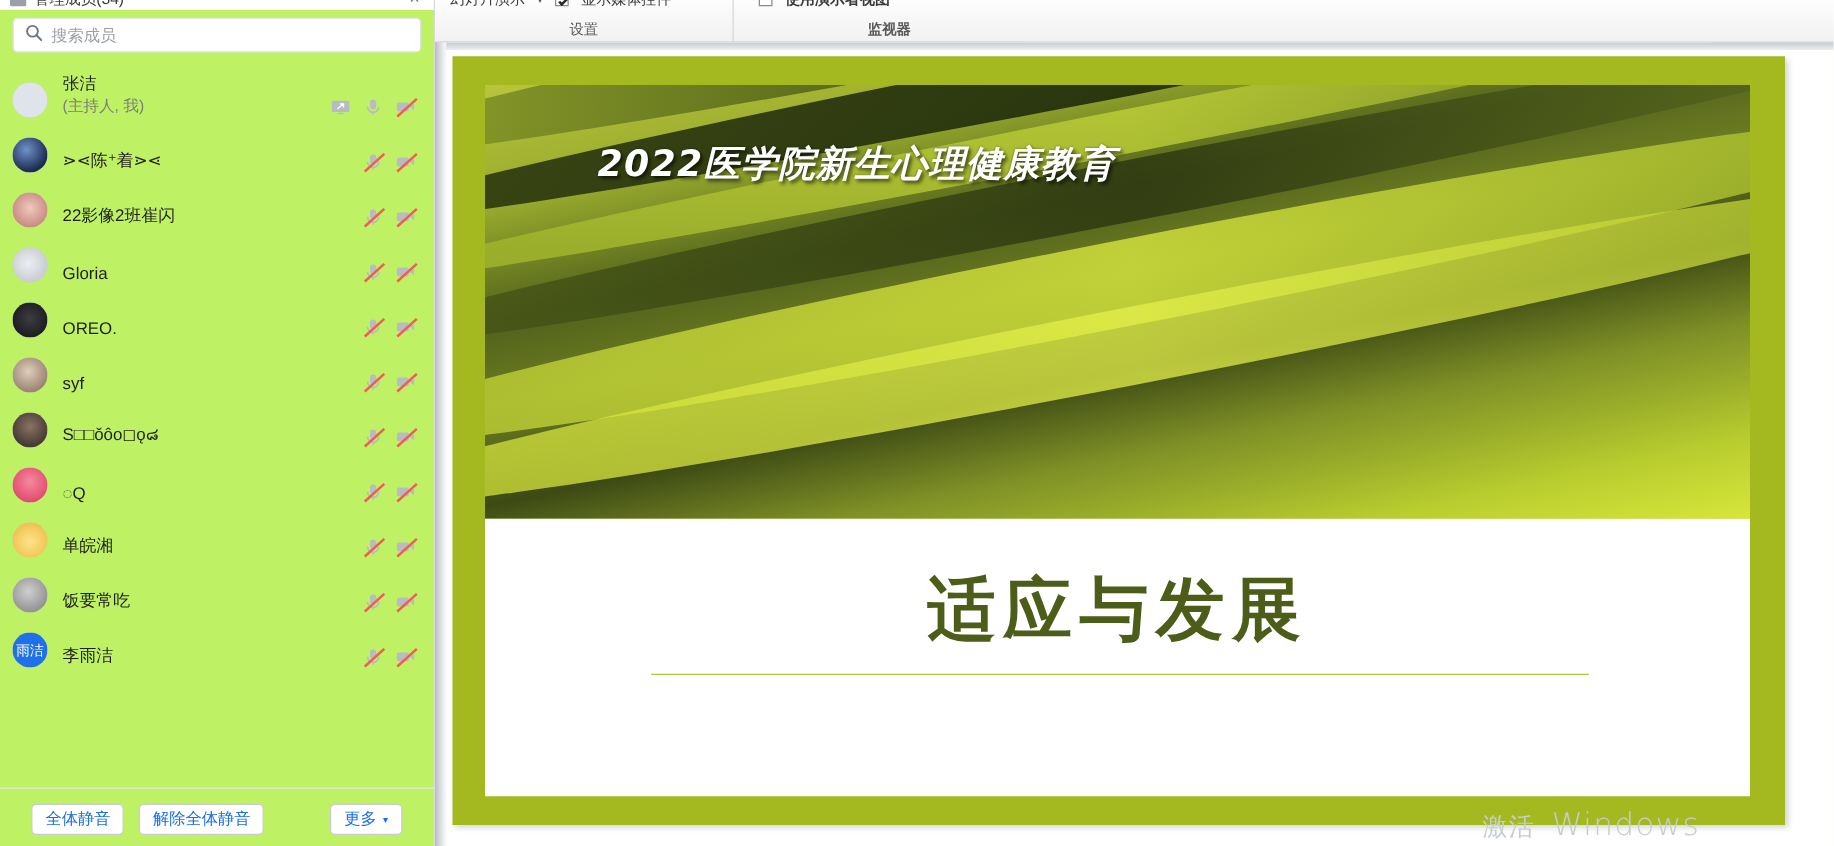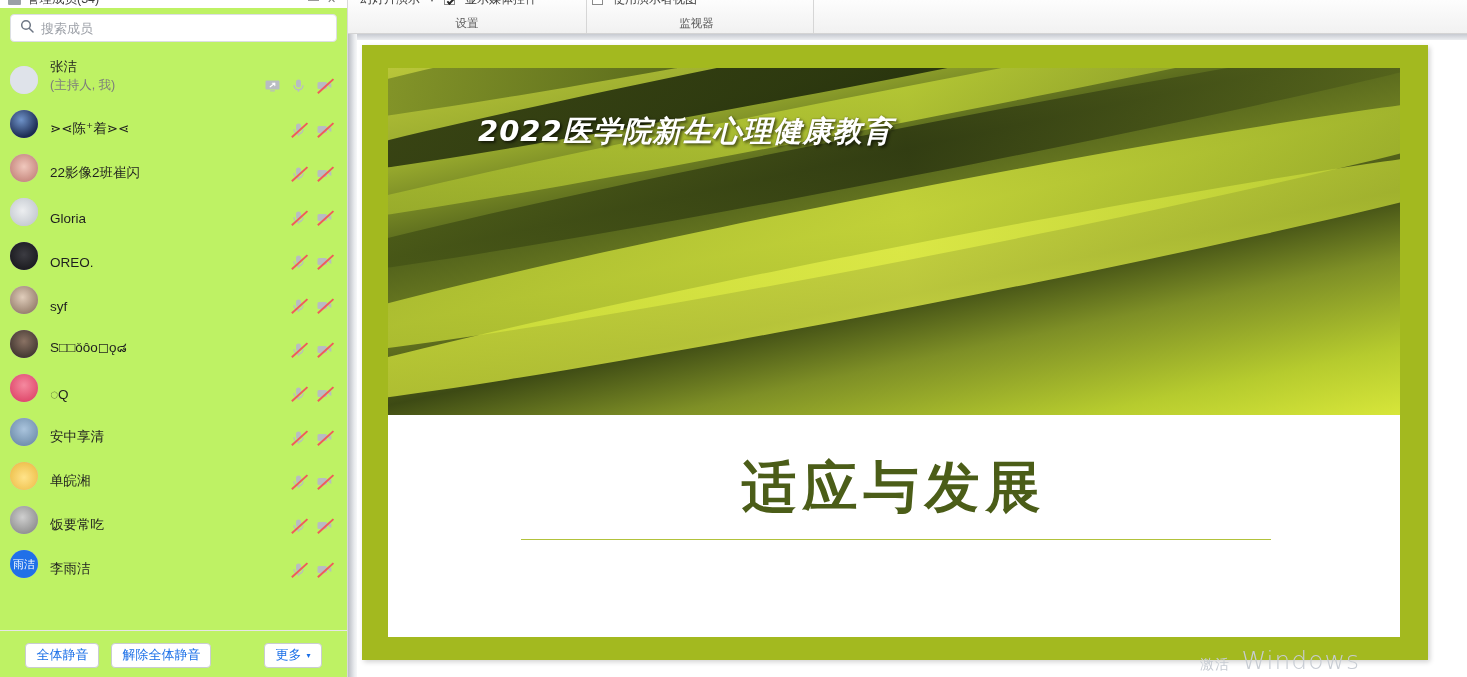--- a/index.html
+++ b/index.html
@@ -191,21 +191,21 @@
     font-size: 36px; color: #f3b712; letter-spacing: 3px;
     font-family: "DejaVu Sans", "Liberation Sans", sans-serif;
   }
 
   .watermark {
     position: absolute; right: 8px; bottom: 2px;
     font-size: 25px; color: #c7ccd3; font-weight: 300;
     white-space: nowrap; letter-spacing: 1px;
     font-family: "DejaVu Sans", "Liberation Sans", sans-serif;
   }
-  .watermark .wm-cn { font-size: 14px; margin-right: 6px; }
+  .watermark .wm-cn { font-size: 20px; margin-right: 6px; }
 </style>
 </head>
 <body>
 
 <div id="root">
 
   <div class="panel">
 
     <div class="panel-titlebar">
       <div class="tb-inner">
@@ -383,39 +383,20 @@
                 <line x1="8.5" y1="12.8" x2="8.5" y2="14.8" stroke="#b8bcc2" stroke-width="1.4"></line>
               </svg><div class="slash" style="background: rgb(240, 91, 91);"></div></div>
             <div class="ic"><svg width="17" height="17" viewBox="0 0 17 17">
                 <rect x="1.5" y="5" width="9.5" height="7" rx="1.5" fill="#b8bcc2"></rect>
                 <path d="M11.6 8.4 15.3 5.9v5.2L11.6 8.6z" fill="#b8bcc2"></path>
               </svg><div class="slash" style="background: rgb(240, 91, 91);"></div></div>
           </div>
         </div>
         <div class="prow">
           <div class="avatar">
-            <div class="av-inner" style="background:radial-gradient(circle at 50% 40%,#aac4dd,#5f7f9e);"></div>
-          </div>
-          <div class="pname-wrap">
-            <div class="pname">安中享清</div>
-          </div>
-          <div class="picons">
-            <div class="ic"><svg width="17" height="17" viewBox="0 0 17 17">
-                <rect x="6" y="2.5" width="5" height="8" rx="2.5" fill="#b8bcc2"></rect>
-                <path d="M4 8.3a4.5 4.5 0 0 0 9 0" fill="none" stroke="#b8bcc2" stroke-width="1.4"></path>
-                <line x1="8.5" y1="12.8" x2="8.5" y2="14.8" stroke="#b8bcc2" stroke-width="1.4"></line>
-              </svg><div class="slash" style="background: rgb(240, 91, 91);"></div></div>
-            <div class="ic"><svg width="17" height="17" viewBox="0 0 17 17">
-                <rect x="1.5" y="5" width="9.5" height="7" rx="1.5" fill="#b8bcc2"></rect>
-                <path d="M11.6 8.4 15.3 5.9v5.2L11.6 8.6z" fill="#b8bcc2"></path>
-              </svg><div class="slash" style="background: rgb(240, 91, 91);"></div></div>
-          </div>
-        </div>
-        <div class="prow">
-          <div class="avatar">
             <div class="av-inner" style="background:radial-gradient(circle at 50% 55%,#ffe38a,#e9b63a);"></div>
           </div>
           <div class="pname-wrap">
             <div class="pname">单皖湘</div>
           </div>
           <div class="picons">
             <div class="ic"><svg width="17" height="17" viewBox="0 0 17 17">
                 <rect x="6" y="2.5" width="5" height="8" rx="2.5" fill="#b8bcc2"></rect>
                 <path d="M4 8.3a4.5 4.5 0 0 0 9 0" fill="none" stroke="#b8bcc2" stroke-width="1.4"></path>
                 <line x1="8.5" y1="12.8" x2="8.5" y2="14.8" stroke="#b8bcc2" stroke-width="1.4"></line>
@@ -482,21 +463,21 @@
       <div class="rib-group" style="left:0; width:239px;">
         <div class="rib-items">
           <span class="rib-lbl">幻灯片演示</span>
           <span class="rib-caret">▾</span>
           <span class="rib-chk on"></span>
           <span class="rib-lbl">显示媒体控件</span>
         </div>
         <div class="rib-name">设置</div>
       </div>
 
-      <div class="rib-group" style="left:232px; width:234px;">
+      <div class="rib-group" style="left:247px; width:234px;font-weight:bold;">
         <div class="rib-items">
           <span class="rib-chk"></span>
           <span class="rib-lbl">使用演示者视图</span>
         </div>
         <div class="rib-name">监视器</div>
       </div>
 
       <div class="rib-tail"></div>
     </div>
 

